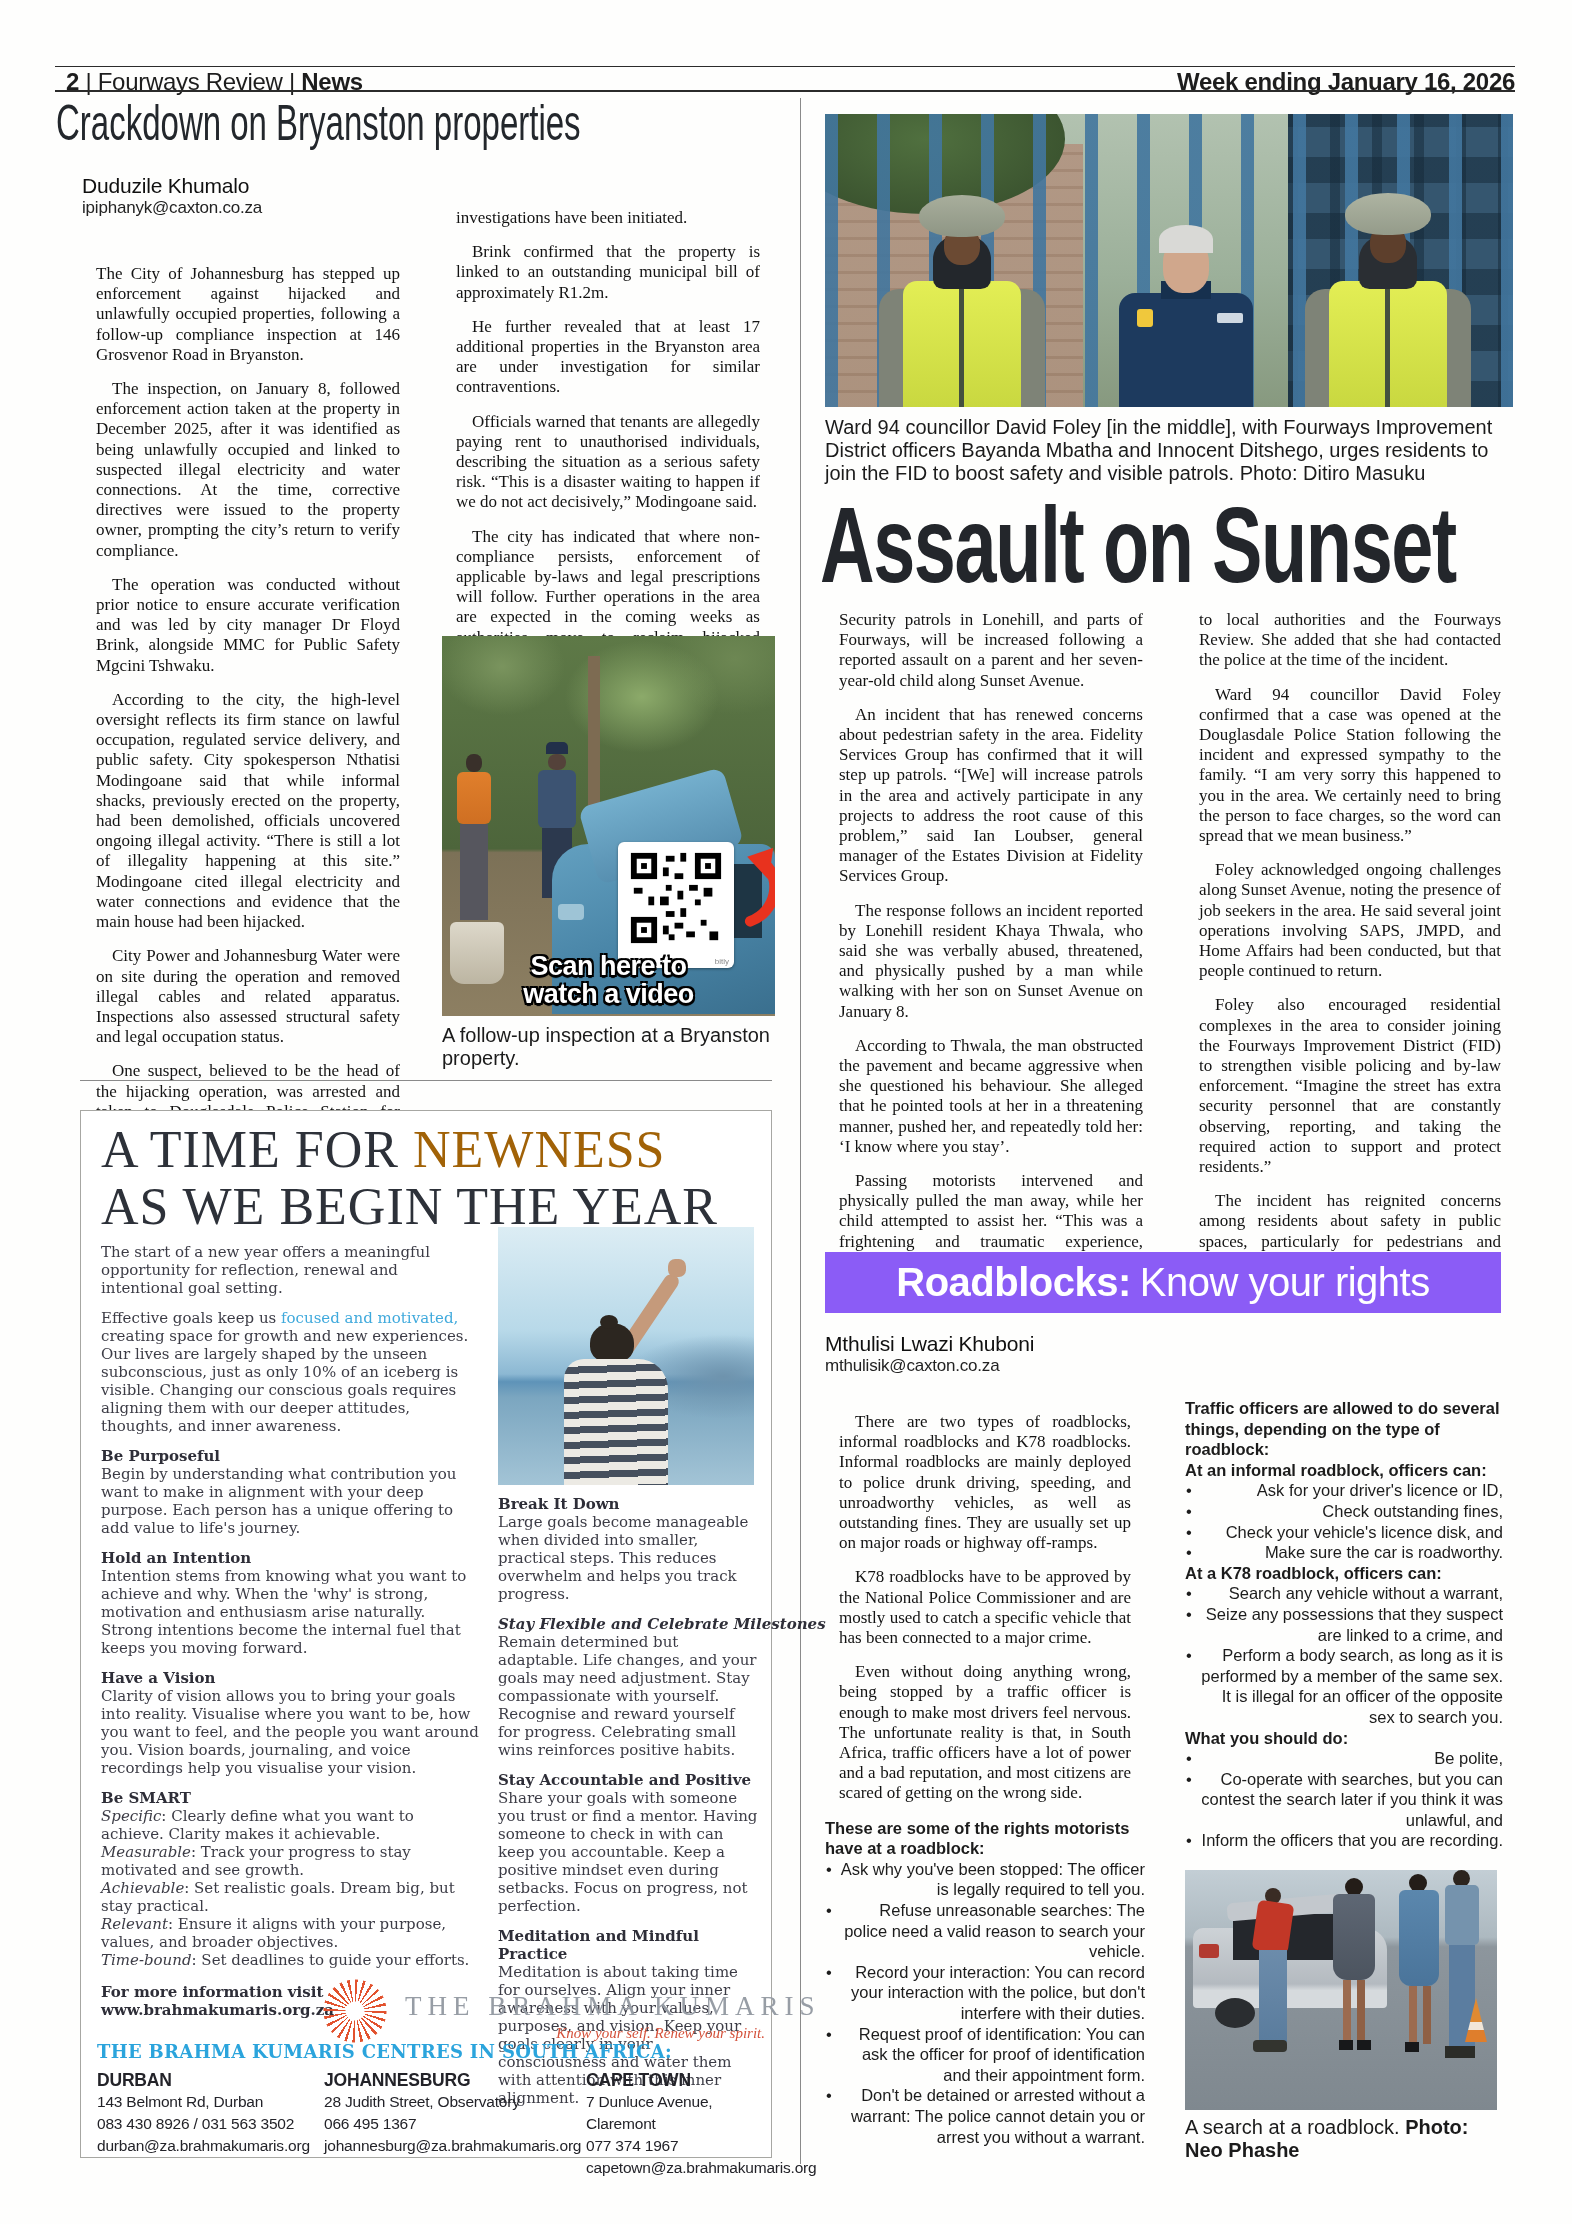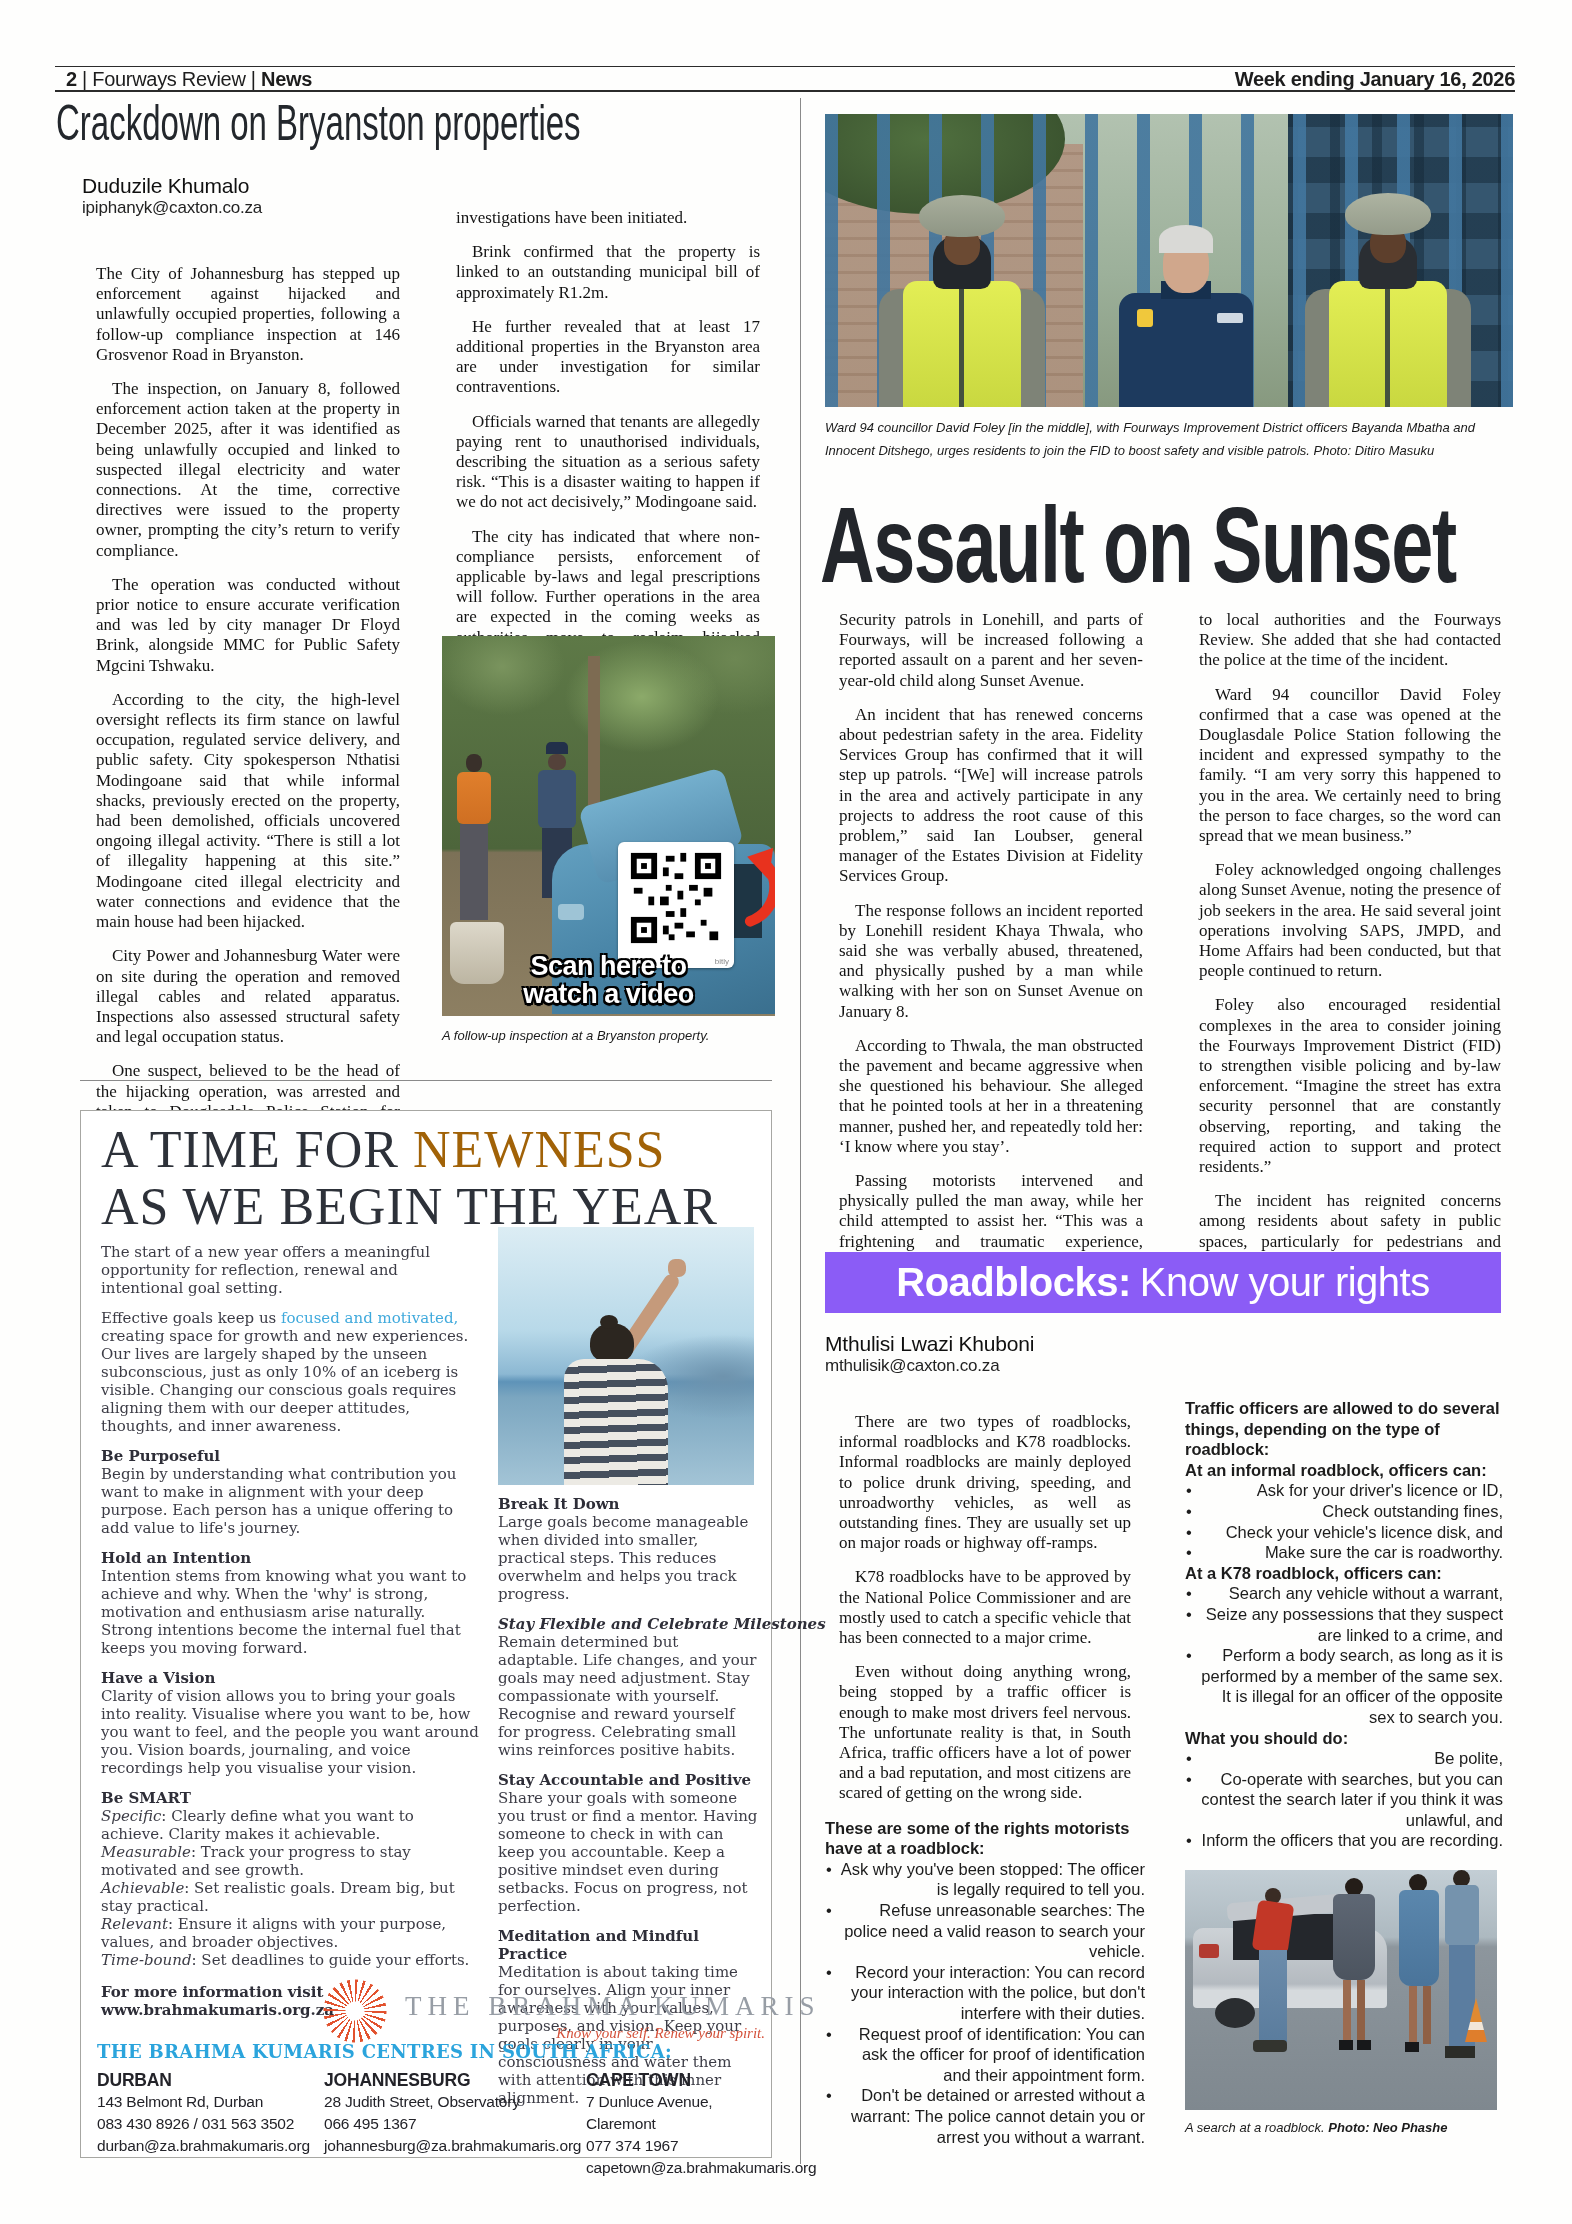--- a/index.html
+++ b/index.html
@@ -3,38 +3,38 @@
 <meta charset="utf-8">
 <style>
   html,body{margin:0;padding:0;background:#888;}
   #page{position:relative;width:1572px;height:2224px;background:#fefefd;overflow:hidden;
         font-family:"Liberation Sans",sans-serif;color:#141414;}
   .abs{position:absolute;}
   .rule{background:#2b2b2b;}
   .vrule{background:#8a8a8a;}
 
   
-  .hdr{font-size:20px;letter-spacing:-0.3px;color:#1d1d1d;}
+  .hdr{font-size:24px;letter-spacing:-0.3px;color:#1d1d1d;}
   .hdr b{font-weight:700;}
 
   
   .ck-h{font-size:50px;font-weight:400;color:#23272c;display:inline-block;
         transform:scaleX(.66);transform-origin:0 0;white-space:nowrap;letter-spacing:0px;}
   .as-h{font-size:108px;font-weight:700;color:#23262b;display:inline-block;
         transform:scaleX(.70);transform-origin:0 0;white-space:nowrap;letter-spacing:-2px;}
 
   .byl-name{font-size:21px;color:#101010;letter-spacing:-0.2px;}
   .byl-mail{font-size:17px;color:#232323;letter-spacing:-0.2px;}
 
   .news-serif{font-family:"Liberation Serif",serif;font-size:17px;line-height:20.2px;
               text-align:justify;color:#131313;}
   .news-serif p{margin:14px;text-indent:16px;}
   .news-serif p.np{text-indent:0;}
 
-  .caption{font-size:13px;line-height:23px;color:#1b1b1b;font-style:italic;}
+  .caption{font-size:20px;line-height:23px;color:#1b1b1b;}
 
   
   .rb-banner{background:#8b5cf6;color:#fff;display:flex;align-items:center;justify-content:center;
              font-size:40px;letter-spacing:-0.5px;}
   .rb-banner b{font-weight:700;margin-right:9px;}
   .rb-sans{font-size:16.5px;line-height:20.6px;color:#1c1c1c;text-align:left;}
   .rb-sans .bold{font-weight:700;margin:0;}
   .rb-sans p{margin:0;}
   ul.blt{list-style:none;margin:0;padding:0;}
   ul.blt li{position:relative;padding-left:15px;margin:0;text-align:right;}

